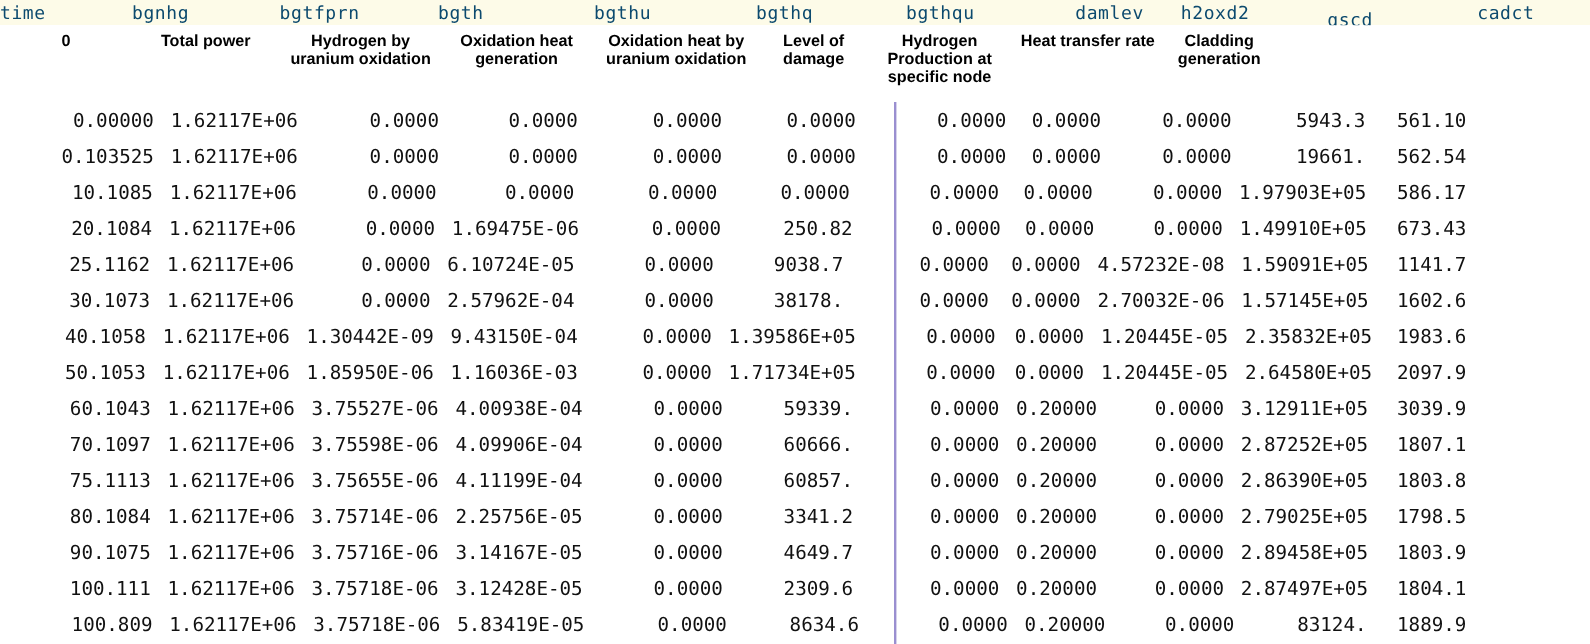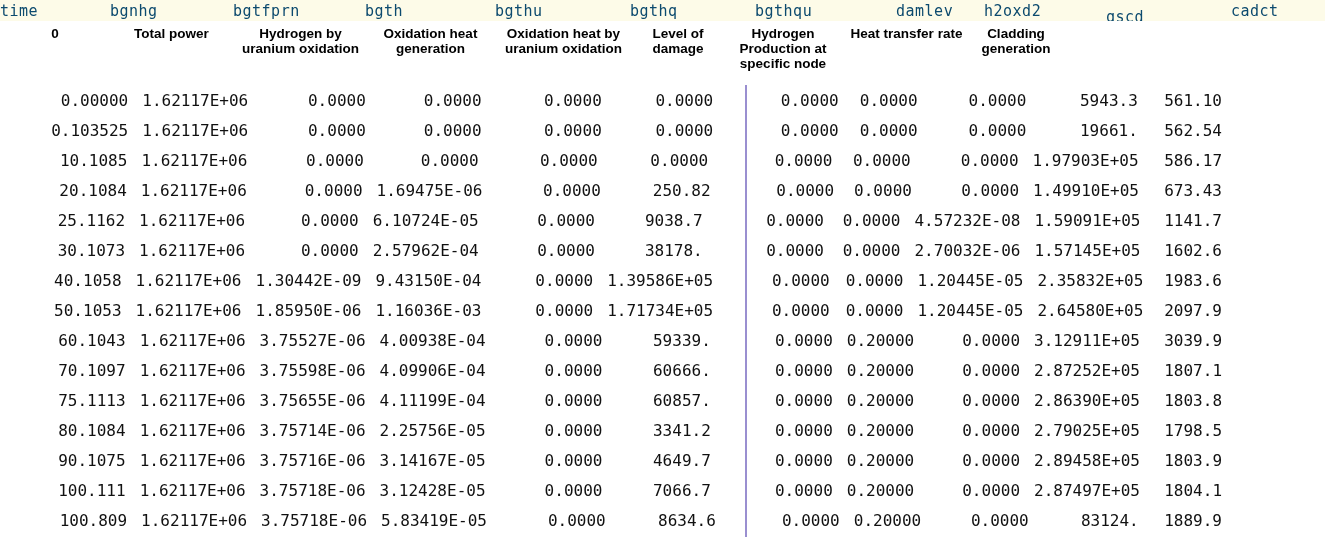--- a/index.html
+++ b/index.html
@@ -325,21 +325,21 @@
         <div class="cell c8">0.0000</div>
         <div class="cell c9">2.89458E+05</div>
         <div class="cell c10">1803.9</div>
       </div>
       <div class="drow">
         <div class="cell c0">100.111</div>
         <div class="cell c1">1.62117E+06</div>
         <div class="cell c2">3.75718E-06</div>
         <div class="cell c3">3.12428E-05</div>
         <div class="cell c4">0.0000</div>
-        <div class="cell c5">7066.7</div>
+        <div class="cell c5">2309.6</div>
         <div class="cell c6">0.0000</div>
         <div class="cell c7">0.20000</div>
         <div class="cell c8">0.0000</div>
         <div class="cell c9">2.87497E+05</div>
         <div class="cell c10">1804.1</div>
       </div>
       <div class="drow">
         <div class="cell c0">100.809</div>
         <div class="cell c1">1.62117E+06</div>
         <div class="cell c2">3.75718E-06</div>

